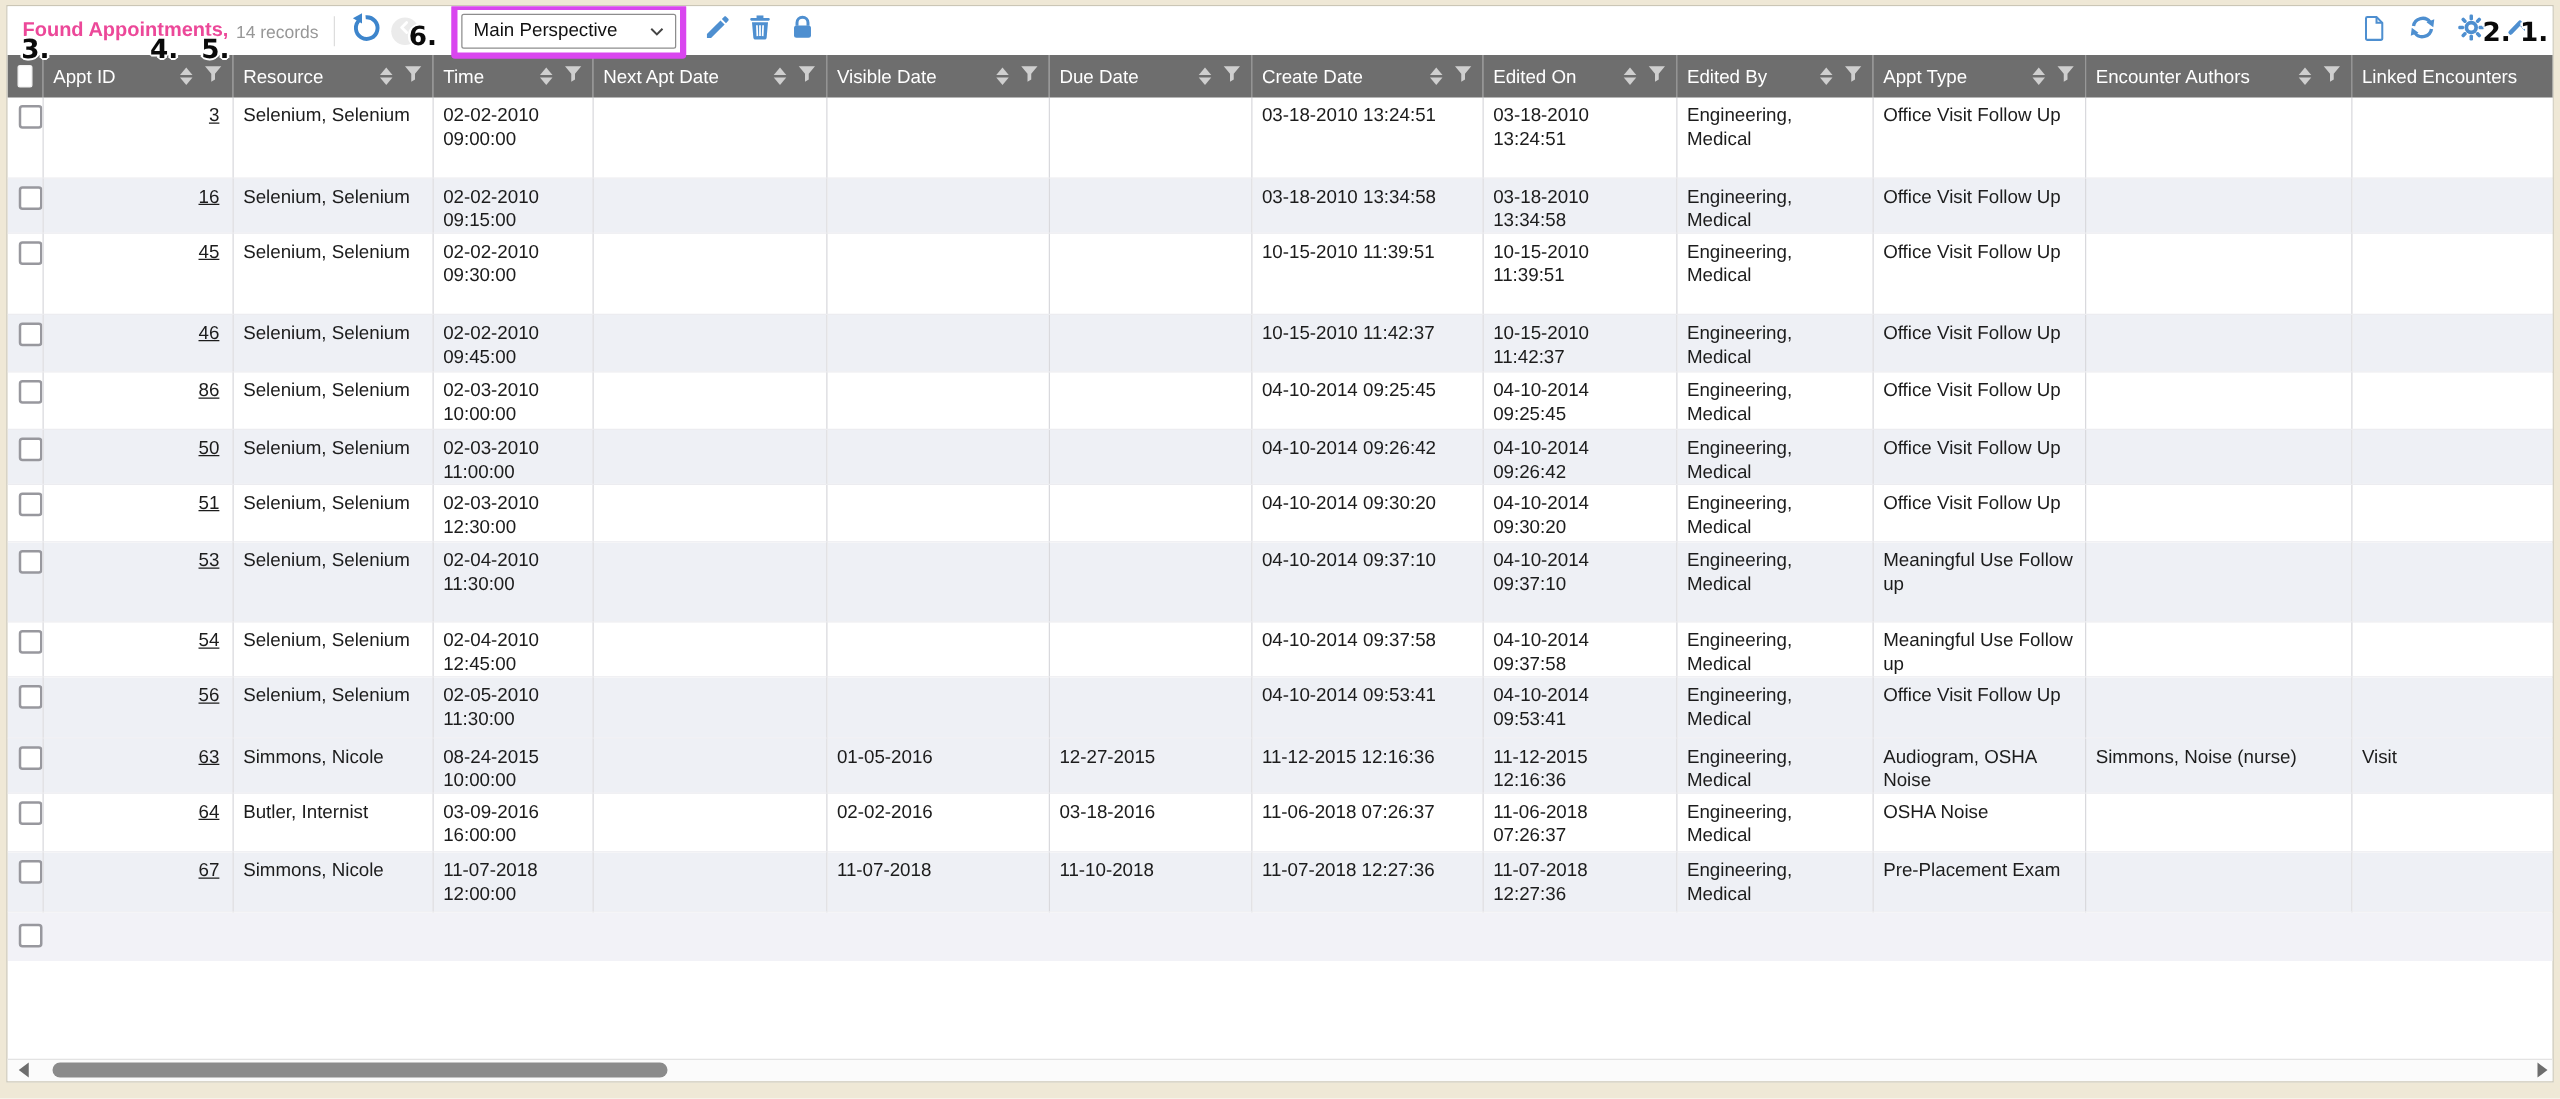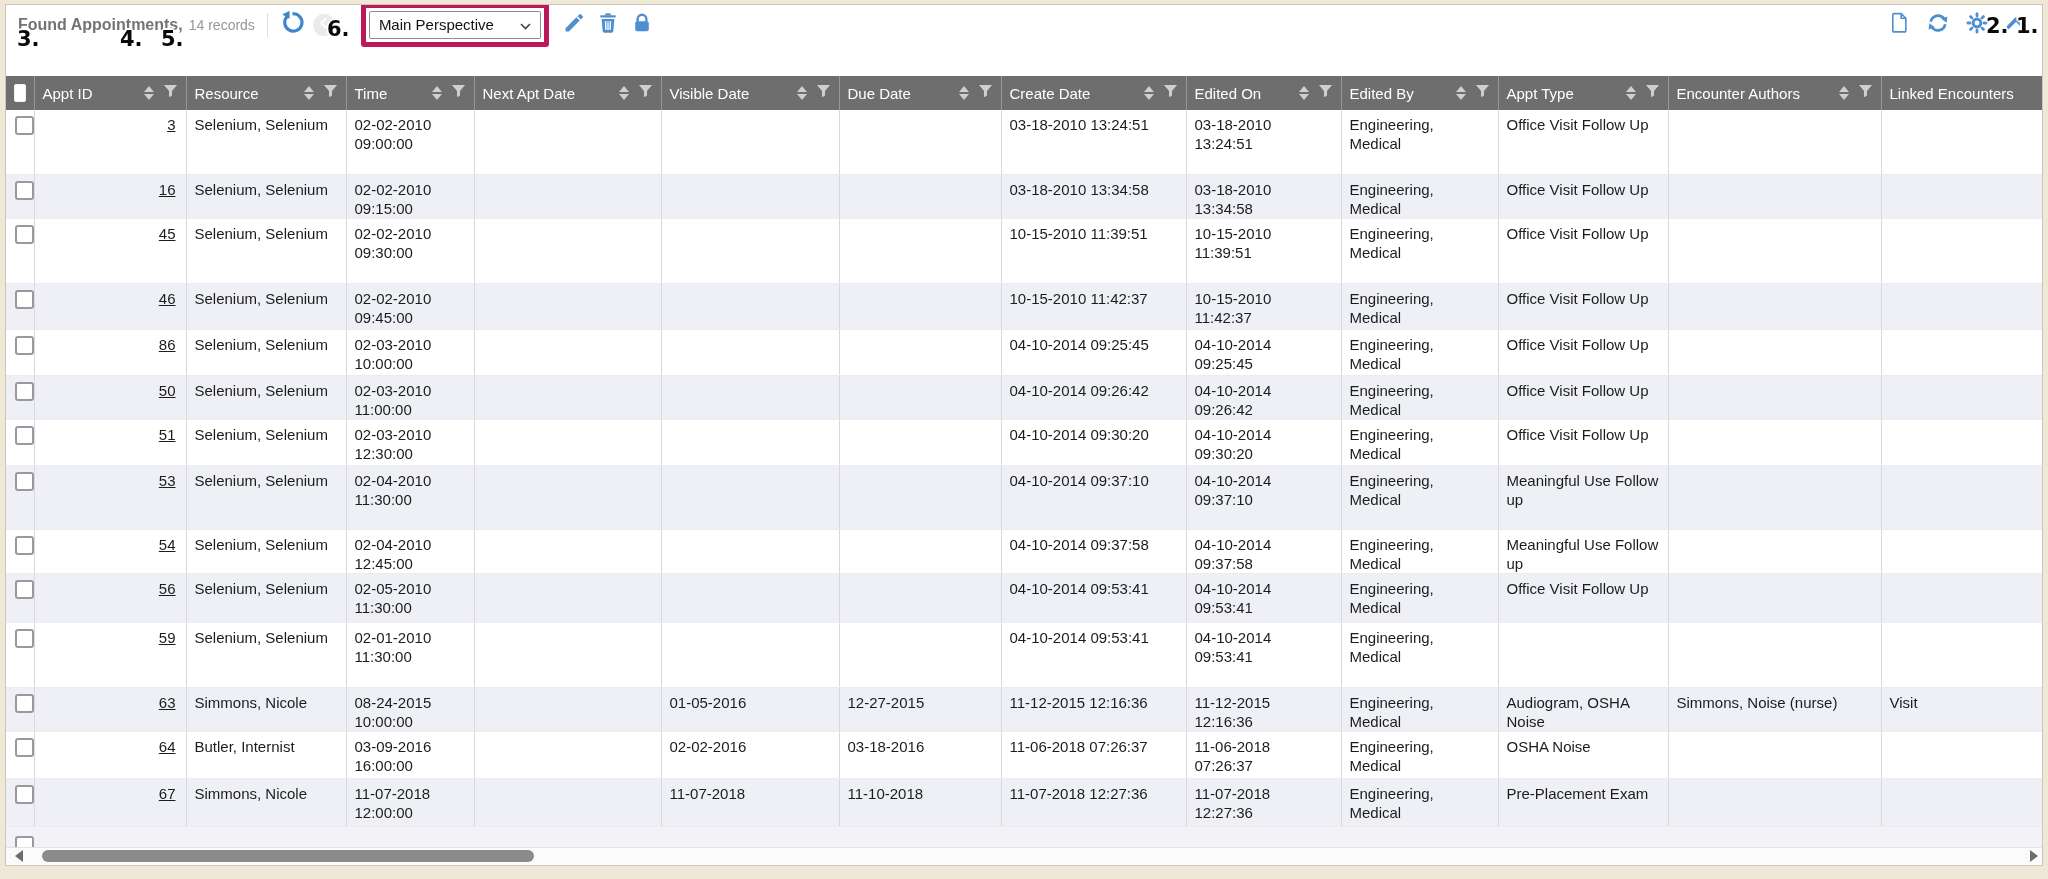--- a/index.html
+++ b/index.html
@@ -4,41 +4,41 @@
 <style>
   html,body{margin:0;padding:0;width:2048px;height:879px;overflow:hidden;
     font-family:"Liberation Sans","DejaVu Sans",sans-serif;}
   .frame{position:relative;width:2048px;height:879px;background:#efe8d6;}
   .panel{position:absolute;left:5px;top:4px;width:2036px;height:860px;
     background:#fff;border:1px solid #cbc6b6;display:flex;flex-direction:column;overflow:hidden;}
 
   
   .toolbar{height:39px;min-height:39px;display:flex;align-items:center;background:#fff;
     padding:0 8px 0 12px;position:relative;}
-  .tb-title{font-size:16px;font-weight:bold;color:#737373;}
+  .tb-title{font-size:16px;font-weight:bold;color:#ec4899;}
   .tb-records{font-size:14px;color:#979797;margin-left:6px;}
   .tb-divider{width:1px;height:24px;background:#ddd;margin:0 12px;}
   .icon-btn{display:flex;align-items:center;justify-content:center;cursor:pointer;}
   .prev-circle{width:22px;height:22px;border-radius:50%;background:#ebebeb;margin-left:8px;
     display:flex;align-items:center;justify-content:center;}
-  .anno-box{margin-left:26px;border:5px solid #be185d;border-radius:3px;padding:3px;display:inline-flex;}
+  .anno-box{margin-left:26px;border:5px solid #d946ef;border-radius:3px;padding:3px;display:inline-flex;}
   .select{width:152px;height:26px;border:1px solid #8d8d8d;border-radius:2px;background:#fff;
     display:flex;align-items:center;justify-content:space-between;padding:0 9px;font-size:15px;color:#111;}
   .tb-edit{margin-left:14px;} .tb-del{margin-left:12px;} .tb-lock{margin-left:12px;}
   .tb-right{margin-left:auto;display:flex;align-items:center;gap:15px;padding-right:6px;}
 
   
   .anno{position:absolute;z-index:50;font-family:"DejaVu Sans",sans-serif;font-weight:bold;
     font-size:21px;color:#0a0a0a;
     text-shadow:-2px 0 0 #fff,2px 0 0 #fff,0 -2px 0 #fff,0 2px 0 #fff,
       -1px -1px 0 #fff,1px 1px 0 #fff,-1px 1px 0 #fff,1px -1px 0 #fff;}
 
   
   .table-wrap{flex:1;overflow:hidden;}
-  table{border-collapse:collapse;table-layout:fixed;width:2036px;margin-top:32px;}
+  table{border-collapse:collapse;table-layout:fixed;width:2036px;}
   thead th{background:#6e6e6e;height:34px;padding:0;border-right:1px solid #989898;}
   .hcell{display:flex;align-items:center;padding:0 8px;height:34px;}
   .hlabel{color:#fff;font-size:15px;font-weight:normal;white-space:nowrap;margin-right:auto;text-align:left;}
   .sorter{display:inline-flex;flex-direction:column;gap:2px;margin-left:6px;cursor:pointer;}
   .tri-up{width:0;height:0;border-left:5px solid transparent;border-right:5px solid transparent;
     border-bottom:6px solid #cfcfcf;}
   .tri-down{width:0;height:0;border-left:5px solid transparent;border-right:5px solid transparent;
     border-top:6px solid #cfcfcf;}
   .funnel{margin-left:9px;cursor:pointer;}
   tbody td{vertical-align:top;padding:5px 8px 0 8px;font-size:15px;line-height:19px;color:#1c1c1c;
@@ -508,37 +508,20 @@
               <td></td>
               <td></td>
               <td></td>
               <td>04-10-2014 09:53:41</td>
               <td>04-10-2014 09:53:41</td>
               <td>Engineering, Medical</td>
               <td>Office Visit Follow Up</td>
               <td></td>
               <td></td>
             </tr>
-            <tr class="" style="height:65px">
-              <td class="cb-cell">
-                <div class="cb"></div>
-              </td>
-              <td class="id-cell"><a>59</a></td>
-              <td>Selenium, Selenium</td>
-              <td>02-01-2010 11:30:00</td>
-              <td></td>
-              <td></td>
-              <td></td>
-              <td>04-10-2014 09:53:41</td>
-              <td>04-10-2014 09:53:41</td>
-              <td>Engineering, Medical</td>
-              <td></td>
-              <td></td>
-              <td></td>
-            </tr>
             <tr class="alt" style="height:40px">
               <td class="cb-cell">
                 <div class="cb"></div>
               </td>
               <td class="id-cell"><a>63</a></td>
               <td>Simmons, Nicole</td>
               <td>08-24-2015 10:00:00</td>
               <td></td>
               <td>01-05-2016</td>
               <td>12-27-2015</td>

